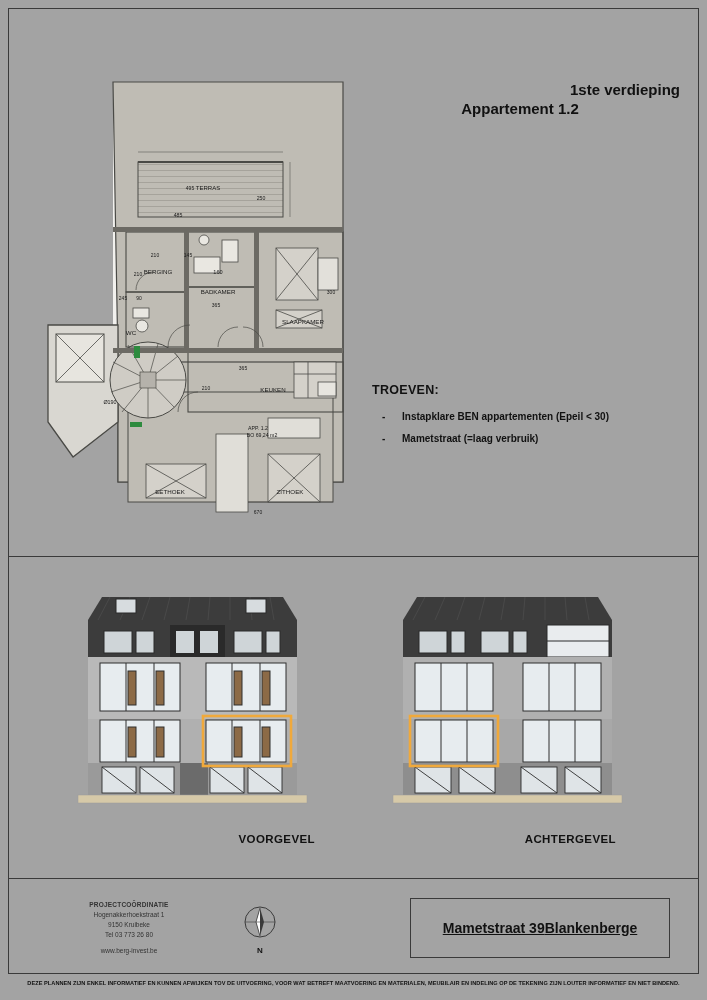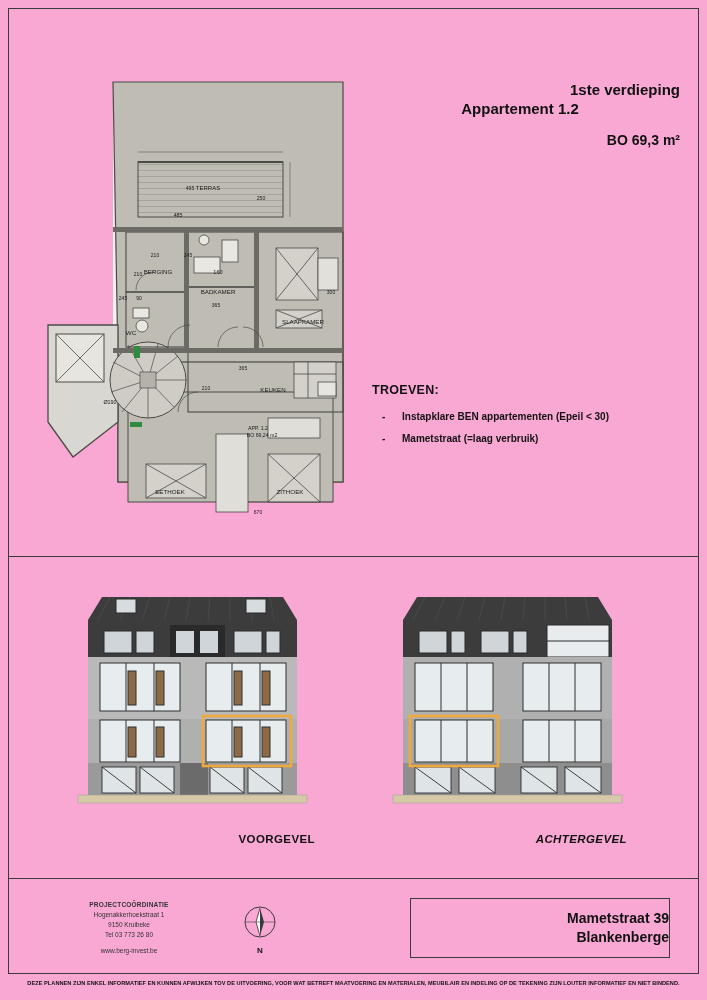--- a/index.html
+++ b/index.html
@@ -8,21 +8,21 @@
     background: #ffffff;
   }
   body {
     font-family: "Liberation Sans", sans-serif;
     color: #111111;
   }
   .page {
     position: relative;
     width: 707px;
     height: 1000px;
-    background: #f9a8d4;
+    background: #a3a3a3;
     overflow: hidden;
   }
   .frame {
     position: absolute;
     left: 8px;
     top: 8px;
     width: 691px;
     height: 966px;
     border: 1px solid #3a3a3a;
     box-sizing: border-box;
@@ -117,21 +117,21 @@
   .elev-caption {
     position: absolute;
     top: 833px;
     width: 245px;
     text-align: right;
     font-size: 11.5px;
     font-weight: bold;
     letter-spacing: .4px;
   }
   #cap-front { left: 70px; }
-  #cap-back  { left: 382px; font-style: italic; }
+  #cap-back  { left: 371px; }
 
   
   .footer-left {
     position: absolute;
     left: 34px;
     top: 900px;
     width: 190px;
     text-align: center;
     font-size: 6.5px;
     line-height: 10px;
@@ -155,23 +155,24 @@
   }
 
   .addr-box {
     position: absolute;
     left: 410px;
     top: 898px;
     width: 258px;
     height: 58px;
     border: 1px solid #3a3a3a;
     display: flex;
-    flex-direction: column;
-    align-items: flex-end;
+    flex-direction: row;
+    align-items: center;
     justify-content: center;
+    text-decoration: underline;
   }
   .addr-box div {
     font-size: 14px;
     font-weight: bold;
     line-height: 19px;
   }
 
   .disclaimer {
     position: absolute;
     left: 8px;
@@ -191,21 +192,20 @@
 <body>
 
 <div class="page">
   <div class="frame"></div>
   <div class="divider" id="div-1"></div>
   <div class="divider" id="div-2"></div>
 
   <div class="title-block">
     <div class="t1">1ste verdieping</div>
     <div class="t2">Appartement 1.2</div>
-    <div class="t3">BO 69,3 m²</div>
   </div>
 
   <div class="troeven">
     <div class="troeven-title">TROEVEN:</div>
     <ul>
       <li>Instapklare BEN appartementen (Epeil &lt; 30)</li>
       <li>Mametstraat (=laag verbruik)</li>
     </ul>
   </div>
 

